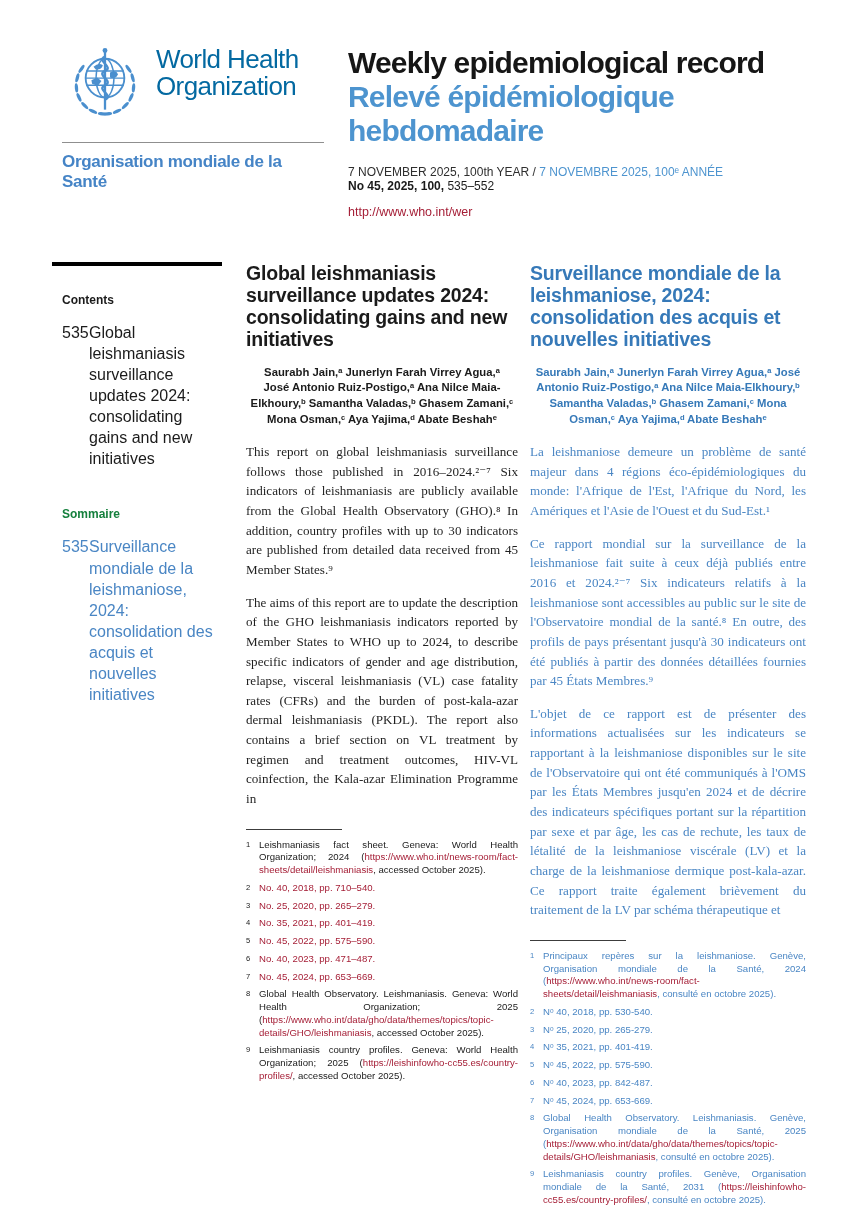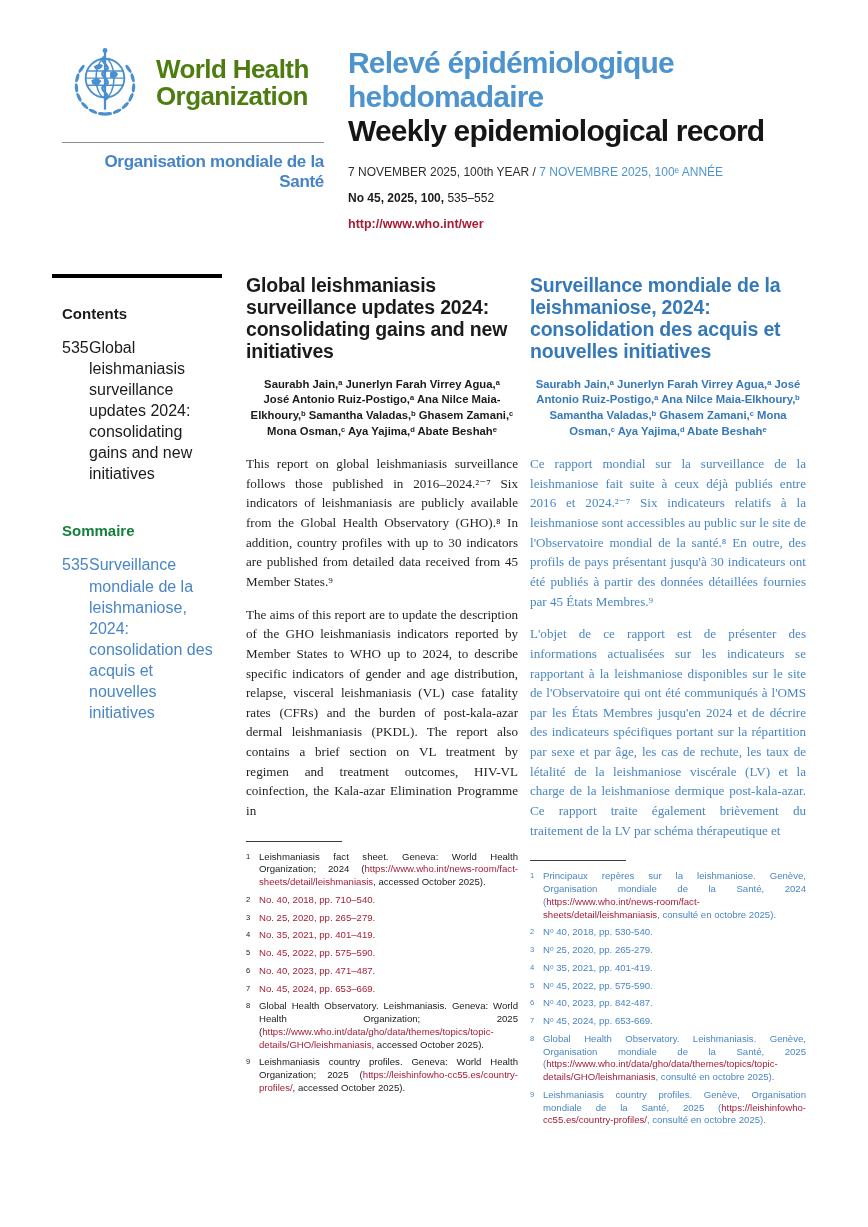--- a/index.html
+++ b/index.html
@@ -10,38 +10,38 @@
     overflow:hidden;
   }
   
   .meta-row{display:flex;justify-content:space-between;font-size:12px;font-weight:bold;}
   .meta-regular{font-weight:normal;color:#3a3a3a;}
   
   .masthead{display:flex;margin-top:20px;}
   .brand{width:262px;flex:none;}
   .brand-top{display:flex;align-items:flex-start;}
   .who-logo{flex:none;margin-right:8px;}
-  .who-name{color:#4d7c0f;font-size:26px;font-weight:bold;line-height:1.02;letter-spacing:-0.6px;margin-top:10px;}
+  .who-name{color:#0369a1;font-size:26px;font-weight:normal;line-height:1.02;letter-spacing:-0.6px;}
   .brand-rule{border-top:1px solid #8f8f8f;margin:12px 0 9px 0;}
-  .brand-fr{color:#4584c6;font-size:17px;font-weight:bold;letter-spacing:-0.3px;text-align:right;}
+  .brand-fr{color:#4584c6;font-size:17px;font-weight:bold;letter-spacing:-0.3px;}
   .titles{margin-left:24px;flex:1;}
   .journal-title{font-size:30px;font-weight:bold;letter-spacing:-0.8px;line-height:1.13;color:#161616;}
   .journal-title-fr{color:#4d94cf;}
   .date-line{margin-top:17px;font-size:12px;color:#2e2e2e;}
   .date-fr{color:#4d94cf;}
-  .issue-line{font-size:12px;font-weight:bold;margin-top:12px;}
+  .issue-line{font-size:12px;font-weight:bold;margin-top:0;}
   .issue-regular{font-weight:normal;}
-  .wer-url{display:inline-block;color:#a51e36;font-weight:bold;font-size:12.5px;margin-top:12px;text-decoration:none;}
+  .wer-url{display:inline-block;color:#a51e36;font-weight:normal;font-size:12.5px;margin-top:12px;text-decoration:none;}
   
   .main{display:flex;margin-top:42px;align-items:flex-start;}
   .sidebar{width:160px;flex:none;}
   .col-en{width:272px;flex:none;margin-left:24px;}
   .col-fr{width:276px;flex:none;margin-left:12px;}
   .sidebar-rule{border-top:4px solid #000;width:170px;margin-left:-10px;}
-  .contents-h{font-size:15px;font-weight:bold;margin:27px 0 15px 0;}
+  .contents-h{font-size:12px;font-weight:bold;margin:27px 0 15px 0;}
   .sommaire-h{color:#15803d;margin-top:38px;}
   .toc-entry{display:flex;font-size:16px;line-height:1.32;}
   .toc-num{width:27px;flex:none;}
   .toc-text{flex:1;}
   .toc-fr{color:#4a86c4;}
   
   .article-title{font-size:19.5px;font-weight:bold;line-height:1.13;letter-spacing:-0.2px;margin:0;}
   .col-fr .article-title{color:#3679b8;}
   .authors{font-size:11.3px;font-weight:bold;text-align:center;line-height:1.38;margin:15px 4px 15px 4px;}
   .col-fr .authors{color:#3679b8;}
@@ -103,22 +103,22 @@
         <div class="who-name">
           <div>World Health</div>
           <div>Organization</div>
         </div>
       </div>
       <div class="brand-rule"></div>
       <div class="brand-fr">Organisation mondiale de la Santé</div>
     </div>
 
     <div class="titles">
+      <div class="journal-title">Weekly epidemiological record</div>
       <div class="journal-title journal-title-fr">Relevé épidémiologique hebdomadaire</div>
-      <div class="journal-title">Weekly epidemiological record</div>
       <div class="date-line">
         <span>7 NOVEMBER 2025, 100th YEAR / </span><span class="date-fr">7 NOVEMBRE 2025, 100ᵉ ANNÉE</span>
       </div>
       <div class="issue-line">
         <span>No 45, 2025, 100, </span><span class="issue-regular">535–552</span>
       </div>
       <a class="wer-url">http://www.who.int/wer</a>
     </div>
   </div>
 
@@ -182,20 +182,21 @@
         <div class="fn">
           <span class="fn-num">9</span>
           <span class="fn-body"><span>Leishmaniasis country profiles. Geneva: World Health Organization; 2025 (</span><a class="fn-link">https://leishinfowho-cc55.es/country-profiles/</a><span>, accessed October 2025).</span></span>
         </div>
       </div>
     </div>
 
     <div class="col-fr">
       <h1 class="article-title">Surveillance mondiale de la leishmaniose, 2024: consolidation des acquis et nouvelles initiatives</h1>
       <div class="authors">Saurabh Jain,ᵃ Junerlyn Farah Virrey Agua,ᵃ José Antonio Ruiz-Postigo,ᵃ Ana Nilce Maia-Elkhoury,ᵇ Samantha Valadas,ᵇ Ghasem Zamani,ᶜ Mona Osman,ᶜ Aya Yajima,ᵈ Abate Beshahᵉ</div>
+      <p class="body-para">La leishmaniose demeure un problème de santé majeur dans 4 régions éco-épidémiologiques du monde: l'Afrique de l'Est, l'Afrique du Nord, les Amériques et l'Asie de l'Ouest et du Sud-Est.¹</p>
       <p class="body-para">Ce rapport mondial sur la surveillance de la leishmaniose fait suite à ceux déjà publiés entre 2016 et 2024.²⁻⁷ Six indicateurs relatifs à la leishmaniose sont accessibles au public sur le site de l'Observatoire mondial de la santé.⁸ En outre, des profils de pays présentant jusqu'à 30 indicateurs ont été publiés à partir des données détaillées fournies par 45 États Membres.⁹</p>
       <p class="body-para">L'objet de ce rapport est de présenter des informations actualisées sur les indicateurs se rapportant à la leishmaniose disponibles sur le site de l'Observatoire qui ont été communiqués à l'OMS par les États Membres jusqu'en 2024 et de décrire des indicateurs spécifiques portant sur la répartition par sexe et par âge, les cas de rechute, les taux de létalité de la leishmaniose viscérale (LV) et la charge de la leishmaniose dermique post-kala-azar. Ce rapport traite également brièvement du traitement de la LV par schéma thérapeutique et</p>
 
       <div class="footnotes">
         <div class="fn-rule"></div>
 
         <div class="fn">
           <span class="fn-num">1</span>
           <span class="fn-body"><span>Principaux repères sur la leishmaniose. Genève, Organisation mondiale de la Santé, 2024 (</span><a class="fn-link">https://www.who.int/news-room/fact-sheets/detail/leishmaniasis</a><span>, consulté en octobre 2025).</span></span>
         </div>
@@ -222,20 +223,20 @@
         <div class="fn">
           <span class="fn-num">7</span>
           <span class="fn-body">Nᵒ 45, 2024, pp. 653-669.</span>
         </div>
         <div class="fn">
           <span class="fn-num">8</span>
           <span class="fn-body"><span>Global Health Observatory. Leishmaniasis. Genève, Organisation mondiale de la Santé, 2025 (</span><a class="fn-link">https://www.who.int/data/gho/data/themes/topics/topic-details/GHO/leishmaniasis</a><span>, consulté en octobre 2025).</span></span>
         </div>
         <div class="fn">
           <span class="fn-num">9</span>
-          <span class="fn-body"><span>Leishmaniasis country profiles. Genève, Organisation mondiale de la Santé, 2025 (</span><a class="fn-link">https://leishinfowho-cc55.es/country-profiles/</a><span>, consulté en octobre 2025).</span></span>
+          <span class="fn-body"><span>Leishmaniasis country profiles. Genève, Organisation mondiale de la Santé, 2031 (</span><a class="fn-link">https://leishinfowho-cc55.es/country-profiles/</a><span>, consulté en octobre 2025).</span></span>
         </div>
       </div>
 
     </div>
 
   </div>
 </div>
 
 </body></html>

